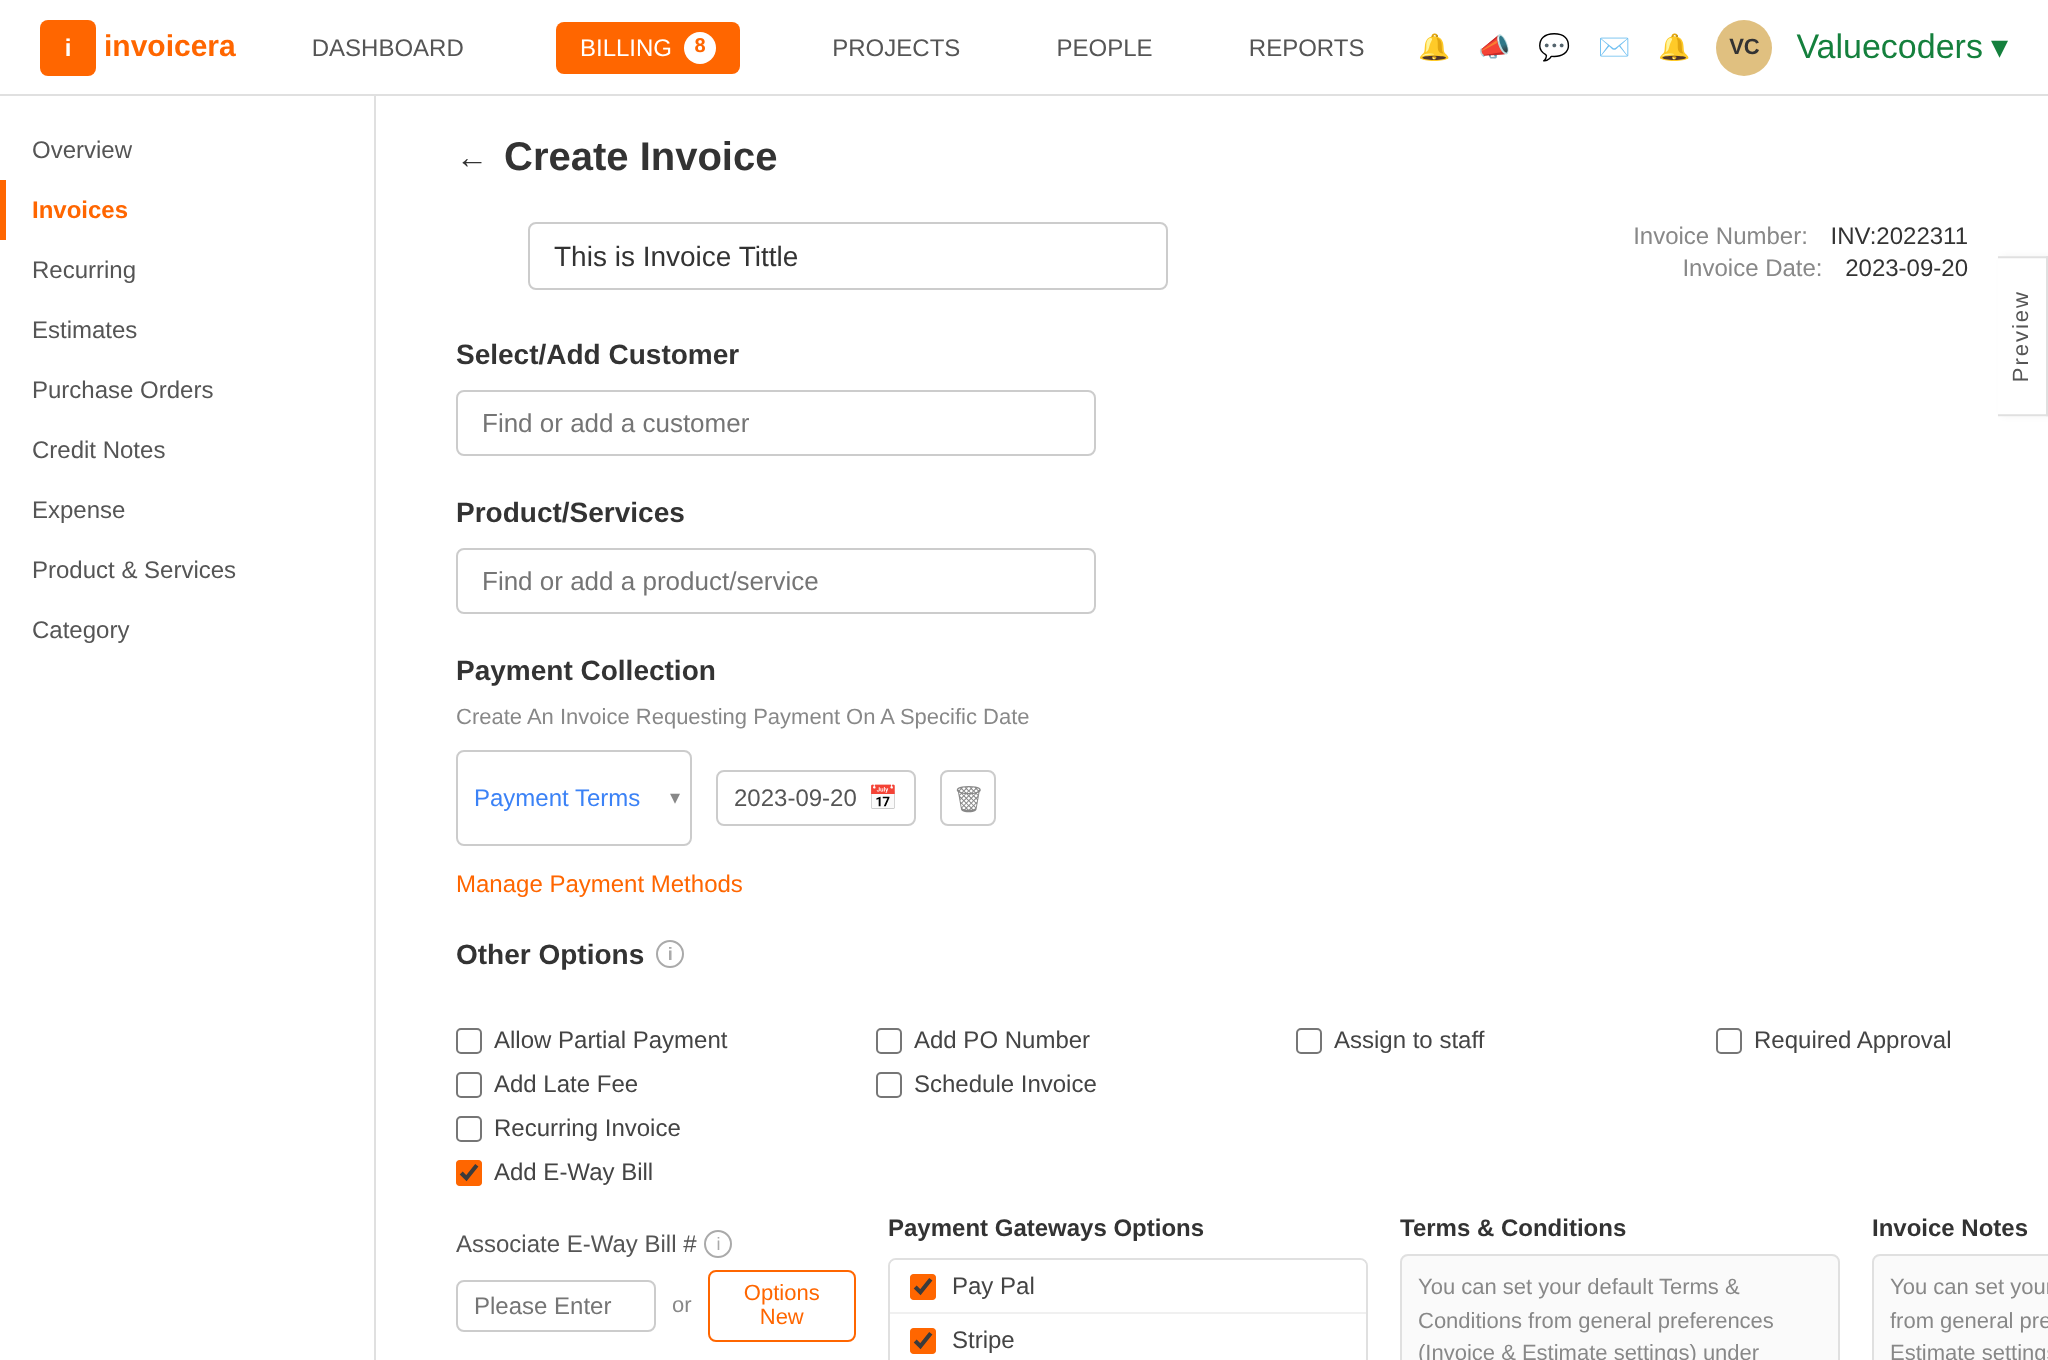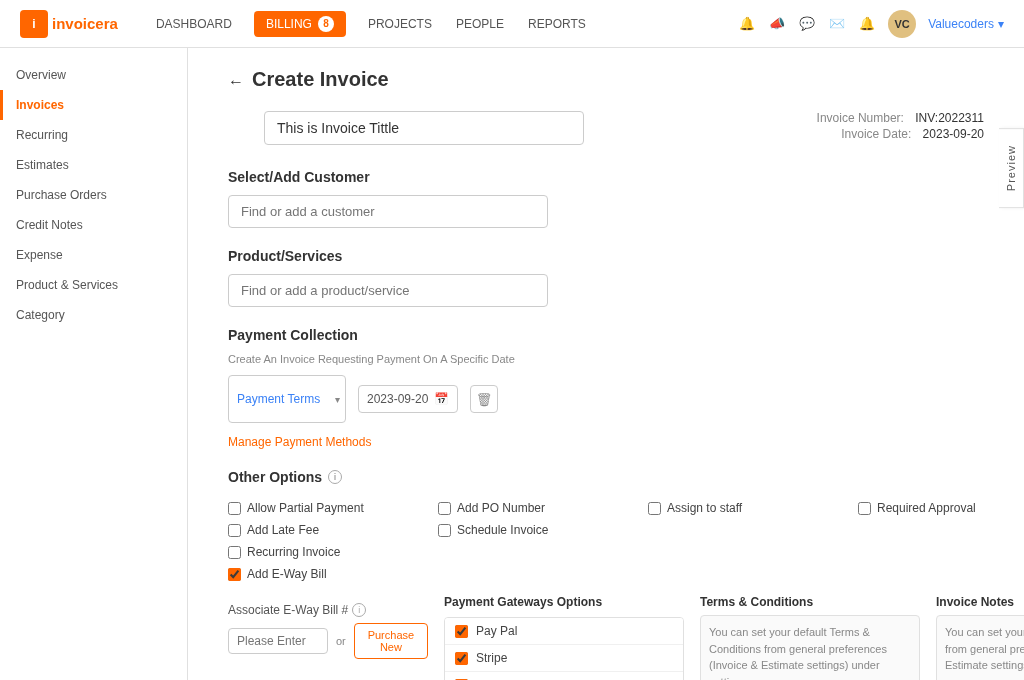--- a/index.html
+++ b/index.html
@@ -5,28 +5,28 @@
     * { box-sizing: border-box; margin: 0; padding: 0; }
     body { font-family: -apple-system, BlinkMacSystemFont, 'Segoe UI', sans-serif; font-size: 13px; color: #333; background: #f5f5f5; }
 
     
     .topnav {
       display: flex; align-items: center; background: #fff; border-bottom: 1px solid #e0e0e0;
       padding: 0 20px; height: 48px; gap: 24px;
     }
     .logo { display: flex; align-items: center; gap: 4px; font-weight: 700; color: #ff6600; font-size: 15px; margin-right: 12px; }
     .logo-icon { width: 28px; height: 28px; background: #ff6600; border-radius: 4px; display: flex; align-items: center; justify-content: center; color: #fff; font-size: 12px; font-weight: 900; }
-    .nav-items { display: flex; gap: 20px; align-items: center; flex: 1; }
+    .nav-items { display: flex; gap: 20px; align-items: center; flex: 1; justify-content: space-between; }
     .nav-item { font-size: 12px; color: #555; cursor: pointer; padding: 4px 2px; }
     .nav-item.active { background: #ff6600; color: #fff; padding: 5px 12px; border-radius: 4px; display: flex; align-items: center; gap: 6px; }
     .badge { background: #fff; color: #ff6600; border-radius: 50%; width: 16px; height: 16px; font-size: 10px; display: flex; align-items: center; justify-content: center; font-weight: 700; }
     .nav-right { display: flex; align-items: center; gap: 12px; }
     .nav-icon { width: 18px; height: 18px; color: #888; cursor: pointer; display: flex; align-items: center; justify-content: center; }
     .user-avatar { width: 28px; height: 28px; border-radius: 50%; background: #e0c080; display: flex; align-items: center; justify-content: center; font-size: 11px; font-weight: 600; color: #333; cursor: pointer; }
-    .user-label { font-size: 12px; color: #3b82f6; cursor: pointer; display: flex; align-items: flex-start; gap: 4px; }
+    .user-label { font-size: 17px; color: #15803d; cursor: pointer; display: flex; align-items: center; gap: 4px; }
 
     
     .layout { display: flex; height: calc(100vh - 48px); }
 
     
     .sidebar { width: 188px; background: #fff; border-right: 1px solid #e0e0e0; padding: 12px 0; flex-shrink: 0; }
     .sidebar-item { padding: 8px 16px; font-size: 12px; color: #555; cursor: pointer; }
     .sidebar-item.active { color: #ff6600; border-left: 3px solid #ff6600; padding-left: 13px; font-weight: 600; }
 
     
@@ -73,21 +73,21 @@
     .select-input { border: 1px solid #ccc; border-radius: 4px; padding: 16px 8px; font-size: 12px; color: #3b82f6; background: #fff; appearance: none; cursor: pointer; padding-right: 24px; position: relative; }
     .select-wrapper { position: relative; display: inline-block; }
     .select-wrapper::after { content: '▾'; position: absolute; right: 6px; top: 50%; transform: translateY(-50%); font-size: 10px; color: #888; pointer-events: none; }
     .date-input { border: 1px solid #ccc; border-radius: 4px; padding: 6px 8px; font-size: 12px; color: #555; background: #fff; display: flex; align-items: center; gap: 6px; }
     .trash-btn { width: 28px; height: 28px; border: 1px solid #ccc; border-radius: 4px; display: flex; align-items: center; justify-content: center; cursor: pointer; color: #888; background: #fff; }
 
     
     .link-orange { color: #ff6600; font-size: 12px; cursor: pointer; margin-top: 12px; display: inline-block; font-weight: 500; }
 
     
-    .other-options-title { font-size: 14px; font-weight: 600; color: #333; margin-bottom: 16px; display: flex; align-items: center; gap: 6px; }
+    .other-options-title { font-size: 14px; font-weight: 600; color: #333; margin-bottom: 28px; display: flex; align-items: center; gap: 6px; }
     .info-icon { width: 14px; height: 14px; border: 1px solid #aaa; border-radius: 50%; color: #aaa; display: inline-flex; align-items: center; justify-content: center; font-size: 9px; cursor: pointer; }
     .check-row { display: flex; align-items: center; gap: 6px; font-size: 12px; color: #444; }
     .check-row input[type=checkbox] { width: 13px; height: 13px; accent-color: #ff6600; }
 
     .gateway-col { }
     .gateway-title { font-size: 12px; font-weight: 600; color: #333; margin-bottom: 8px; }
     .gateway-list { border: 1px solid #e0e0e0; border-radius: 4px; overflow: hidden; }
     .gateway-item { display: flex; align-items: center; gap: 8px; padding: 6px 10px; font-size: 12px; color: #444; background: #fff; border-bottom: 1px solid #f0f0f0; }
     .gateway-item:last-child { border-bottom: none; }
     .gateway-item input[type=checkbox] { width: 13px; height: 13px; accent-color: #ff6600; }
@@ -251,21 +251,21 @@
         <div style="display:grid; grid-template-columns: 200px 240px 220px 220px; gap:16px; align-items:flex-start;">
 
           <div>
             <div class="eway-label">
               <span>Associate E-Way Bill #</span>
               <div class="info-icon">i</div>
             </div>
             <div class="eway-row">
               <input class="eway-input" type="text" placeholder="Please Enter" style="">
               <span class="or-text">or</span>
-              <button class="generate-btn">Purchase New</button>
+              <button class="generate-btn">Options New</button>
             </div>
           </div>
 
           <div class="gateway-col">
             <div class="gateway-title">Payment Gateways Options</div>
             <div class="gateway-list">
               <div class="gateway-item">
                 <input type="checkbox" checked="" style="accent-color: rgb(255, 102, 0);">
                 <span>Pay Pal</span>
               </div>

